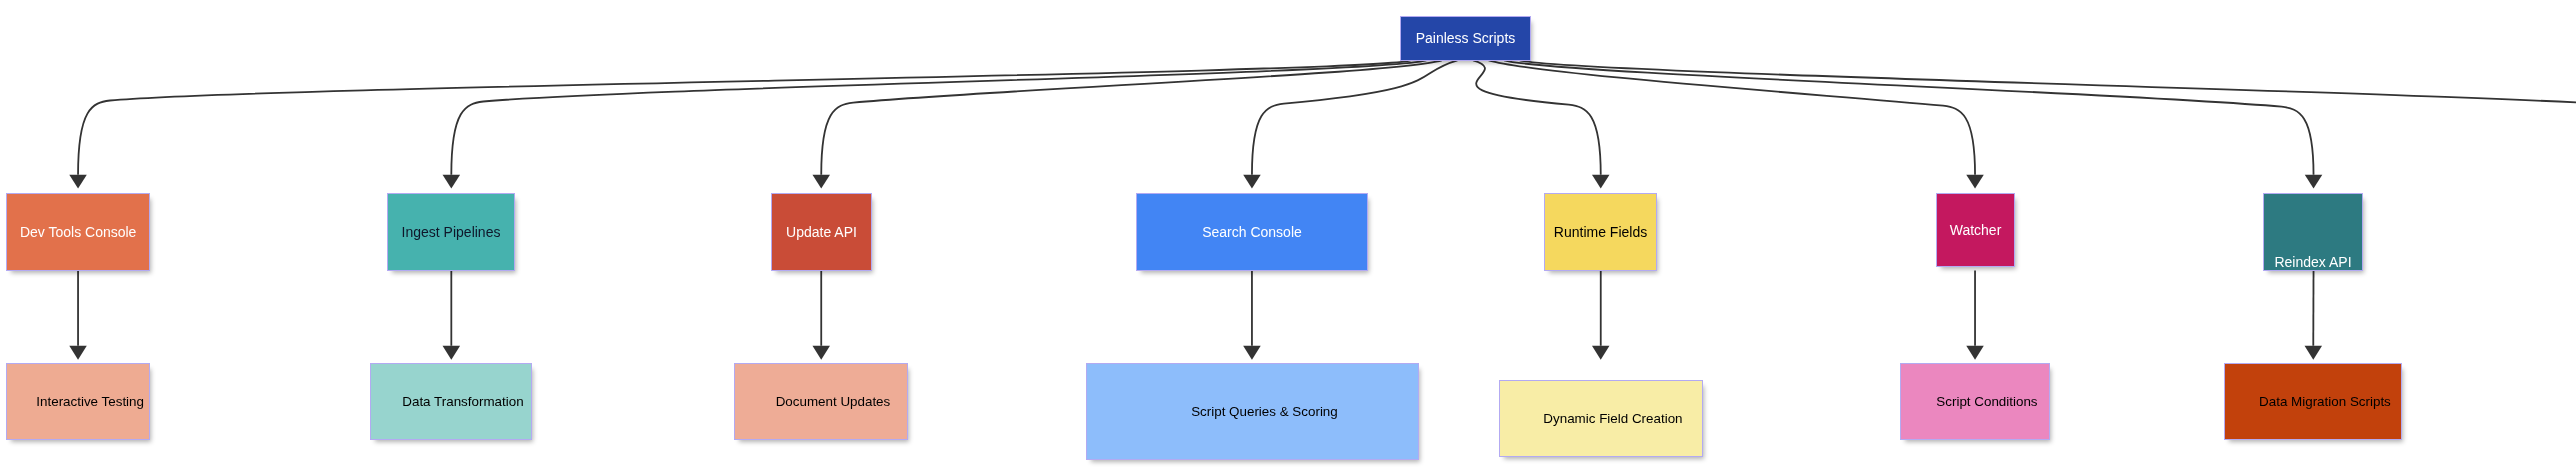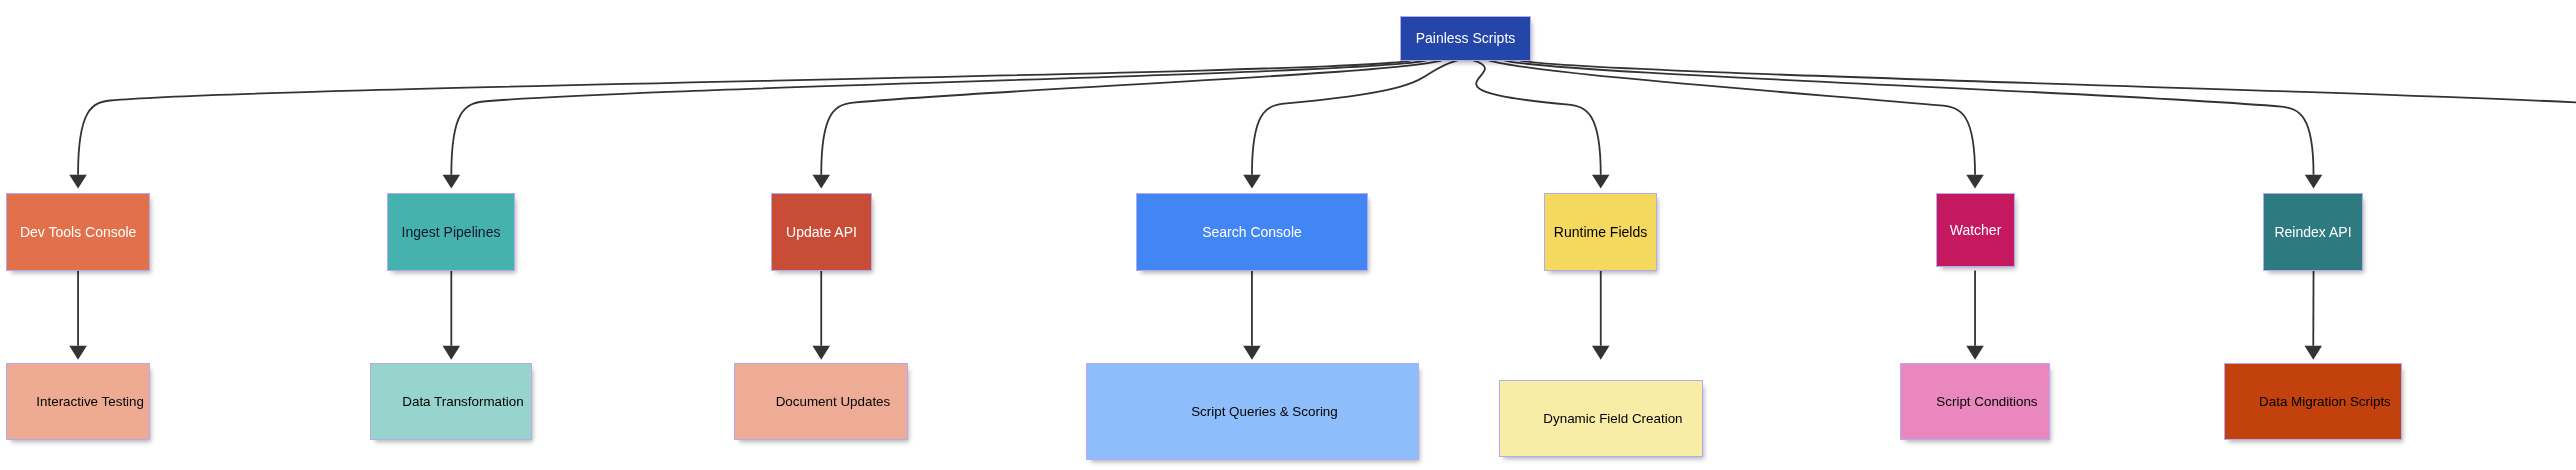--- a/index.html
+++ b/index.html
@@ -123,21 +123,21 @@
       </div>
       <div class="node leaf-node" style="left: 1499px; top: 380px; width: 204px; height: 77px; background: rgb(248, 237, 166); color: rgb(0, 0, 0); border-color: rgb(179, 170, 242);">
         <span class="node-label">Dynamic Field Creation</span>
       </div>
       <div class="node mid-node" style="left: 1936px; top: 193px; width: 79px; height: 74px; background: rgb(196, 24, 95); color: rgb(255, 255, 255); border-color: rgb(179, 170, 242);">
         <span class="node-label">Watcher</span>
       </div>
       <div class="node leaf-node" style="left: 1900px; top: 363px; width: 150px; height: 77px; background: rgb(235, 135, 191); color: rgb(0, 0, 0); border-color: rgb(179, 170, 242);">
         <span class="node-label">Script Conditions</span>
       </div>
-      <div class="node mid-node" style="left: 2263px; top: 193px; width: 100px; height: 78px; background: rgb(45, 122, 129); color: rgb(255, 255, 255); border-color: rgb(179, 170, 242);">
+      <div class="node mid-node" style="left: 2263px; top: 193px; width: 100px; height: 78px; background: rgb(45, 122, 129); color: rgb(255, 255, 255); border-color: rgb(179, 170, 242); align-items: flex-end;">
         <span class="node-label">Reindex API</span>
       </div>
       <div class="node leaf-node" style="left: 2224px; top: 363px; width: 178px; height: 77px; background: #c2410c; color: rgb(0, 0, 0); border-color: rgb(179, 170, 242);">
         <span class="node-label">Data Migration Scripts</span>
       </div>
     </div>
 </div>
 
 
 </body></html>

